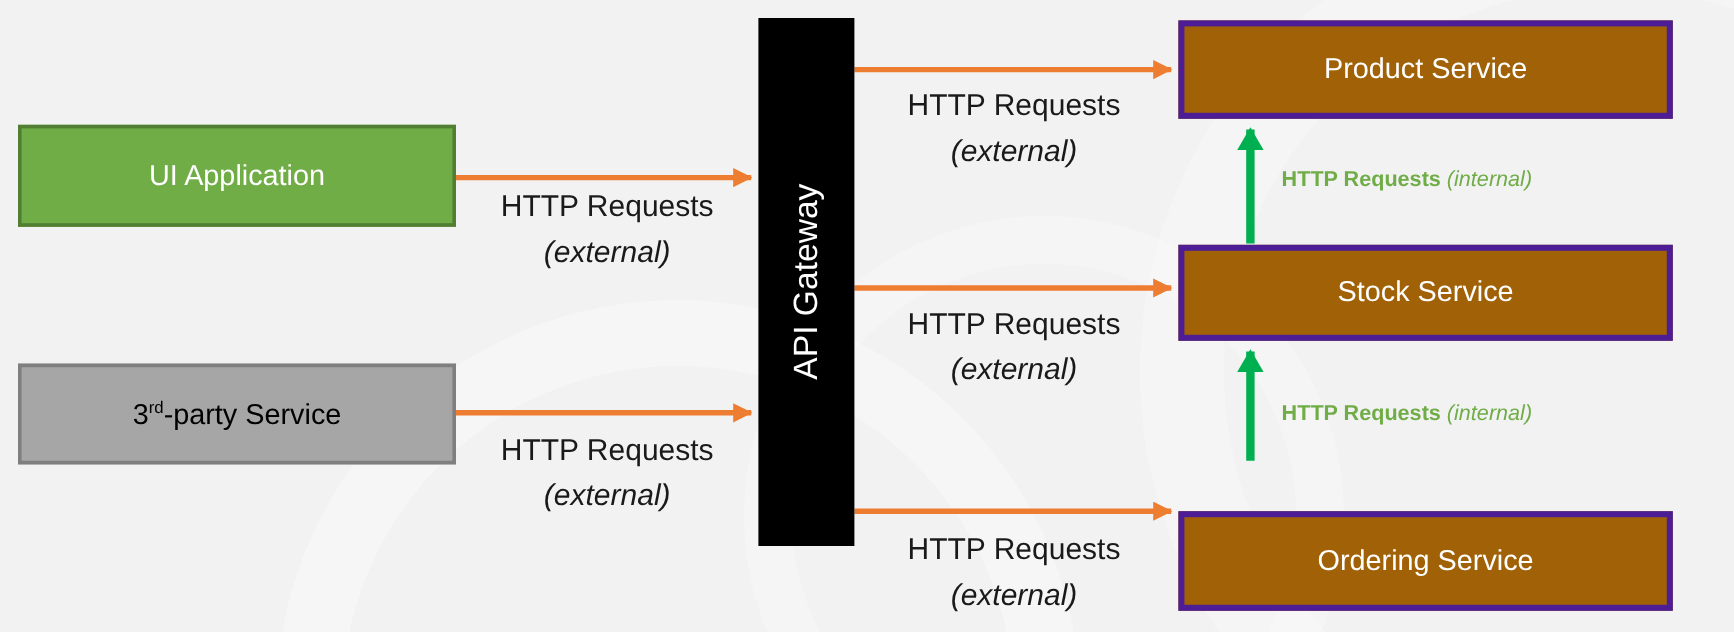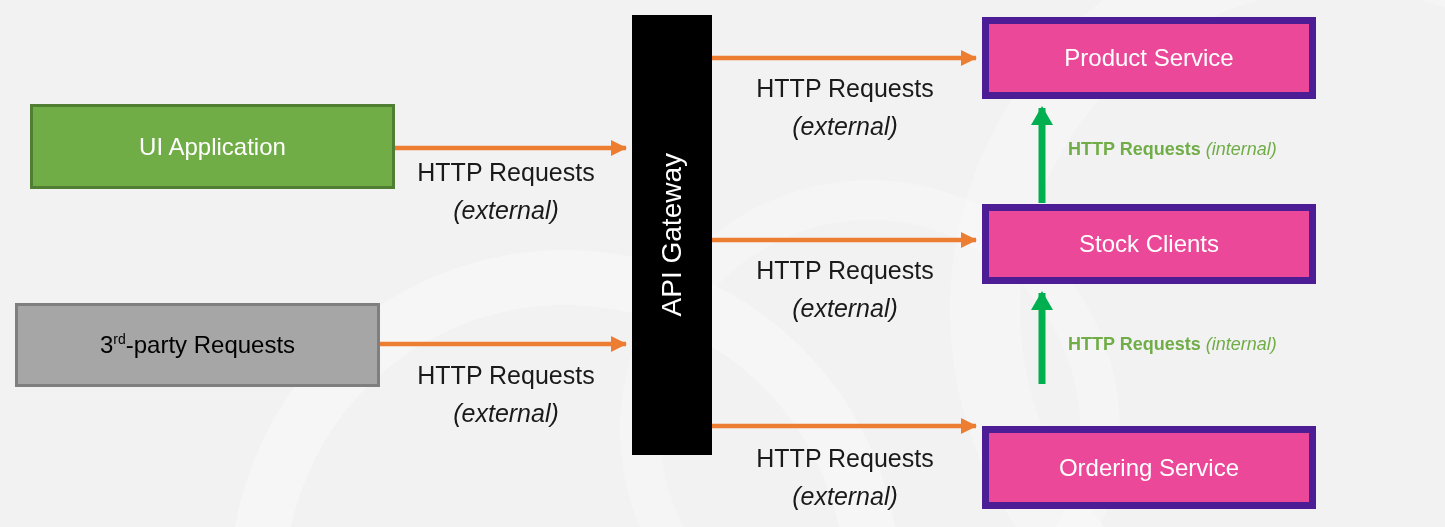--- a/index.html
+++ b/index.html
@@ -38,45 +38,44 @@
     align-items: center;
     justify-content: center;
     box-sizing: border-box;
     font-size: 24px;
   }
   .node-green {
     left: 15px; top: 104px; width: 365px; height: 85px;
     background: #70AD47;
     border: 3px solid #507E32;
     color: #ffffff;
-    margin-left: 15px;
   }
   .node-gray {
     left: 15px; top: 303px; width: 365px; height: 84px;
     background: #A6A6A6;
     border: 3px solid #7F7F7F;
     color: #000000;
   }
   .node-gray sup { font-size: 14px; }
   .node-gateway {
     left: 632px; top: 15px; width: 80px; height: 440px;
     background: #000000;
     color: #ffffff;
     font-size: 28px;
   }
   .node-gateway .vtext {
     writing-mode: vertical-rl;
     transform: rotate(180deg);
     white-space: nowrap;
   }
   .node-blue {
-    background: #ec4899;
-    border: 7px solid #4c1d95;
+    background: #a16207;
+    border: 5px solid #4c1d95;
     color: #ffffff;
-    left: 982px; width: 334px;
+    left: 982px; width: 412px;
   }
   .node-product  { top: 17px;  height: 82px; }
   .node-stock    { top: 204px; height: 80px; }
   .node-ordering { top: 385px; height: 83px; margin-top: 41px; }
 
   .edge-label {
     position: absolute;
     width: 250px;
     text-align: center;
     color: #1a1a1a;
@@ -130,33 +129,33 @@
     <line x1="712" y1="426" x2="976" y2="426" stroke="#ED7D31" stroke-width="4.5" marker-end="url(#orange-head)"></line>
     <line x1="1042" y1="203" x2="1042" y2="108" stroke="#00B050" stroke-width="7" marker-end="url(#green-head)"></line>
     <line x1="1042" y1="384" x2="1042" y2="293" stroke="#00B050" stroke-width="7" marker-end="url(#green-head)"></line>
   </svg>
 
   <div class="node node-green">
     <span>UI Application</span>
   </div>
 
   <div class="node node-gray">
-    <span><span>3</span><sup>rd</sup><span>-party Requests</span></span>
+    <span><span>3</span><sup>rd</sup><span>-party Service</span></span>
   </div>
 
   <div class="node node-gateway">
     <span class="vtext">API Gateway</span>
   </div>
 
   <div class="node node-blue node-product">
     <span>Product Service</span>
   </div>
 
   <div class="node node-blue node-stock">
-    <span>Stock Clients</span>
+    <span>Stock Service</span>
   </div>
 
   <div class="node node-blue node-ordering">
     <span>Ordering Service</span>
   </div>
 
   <div class="edge-label el-left el-1">
     <div>HTTP Requests</div>
     <div class="ital">(external)</div>
   </div>

